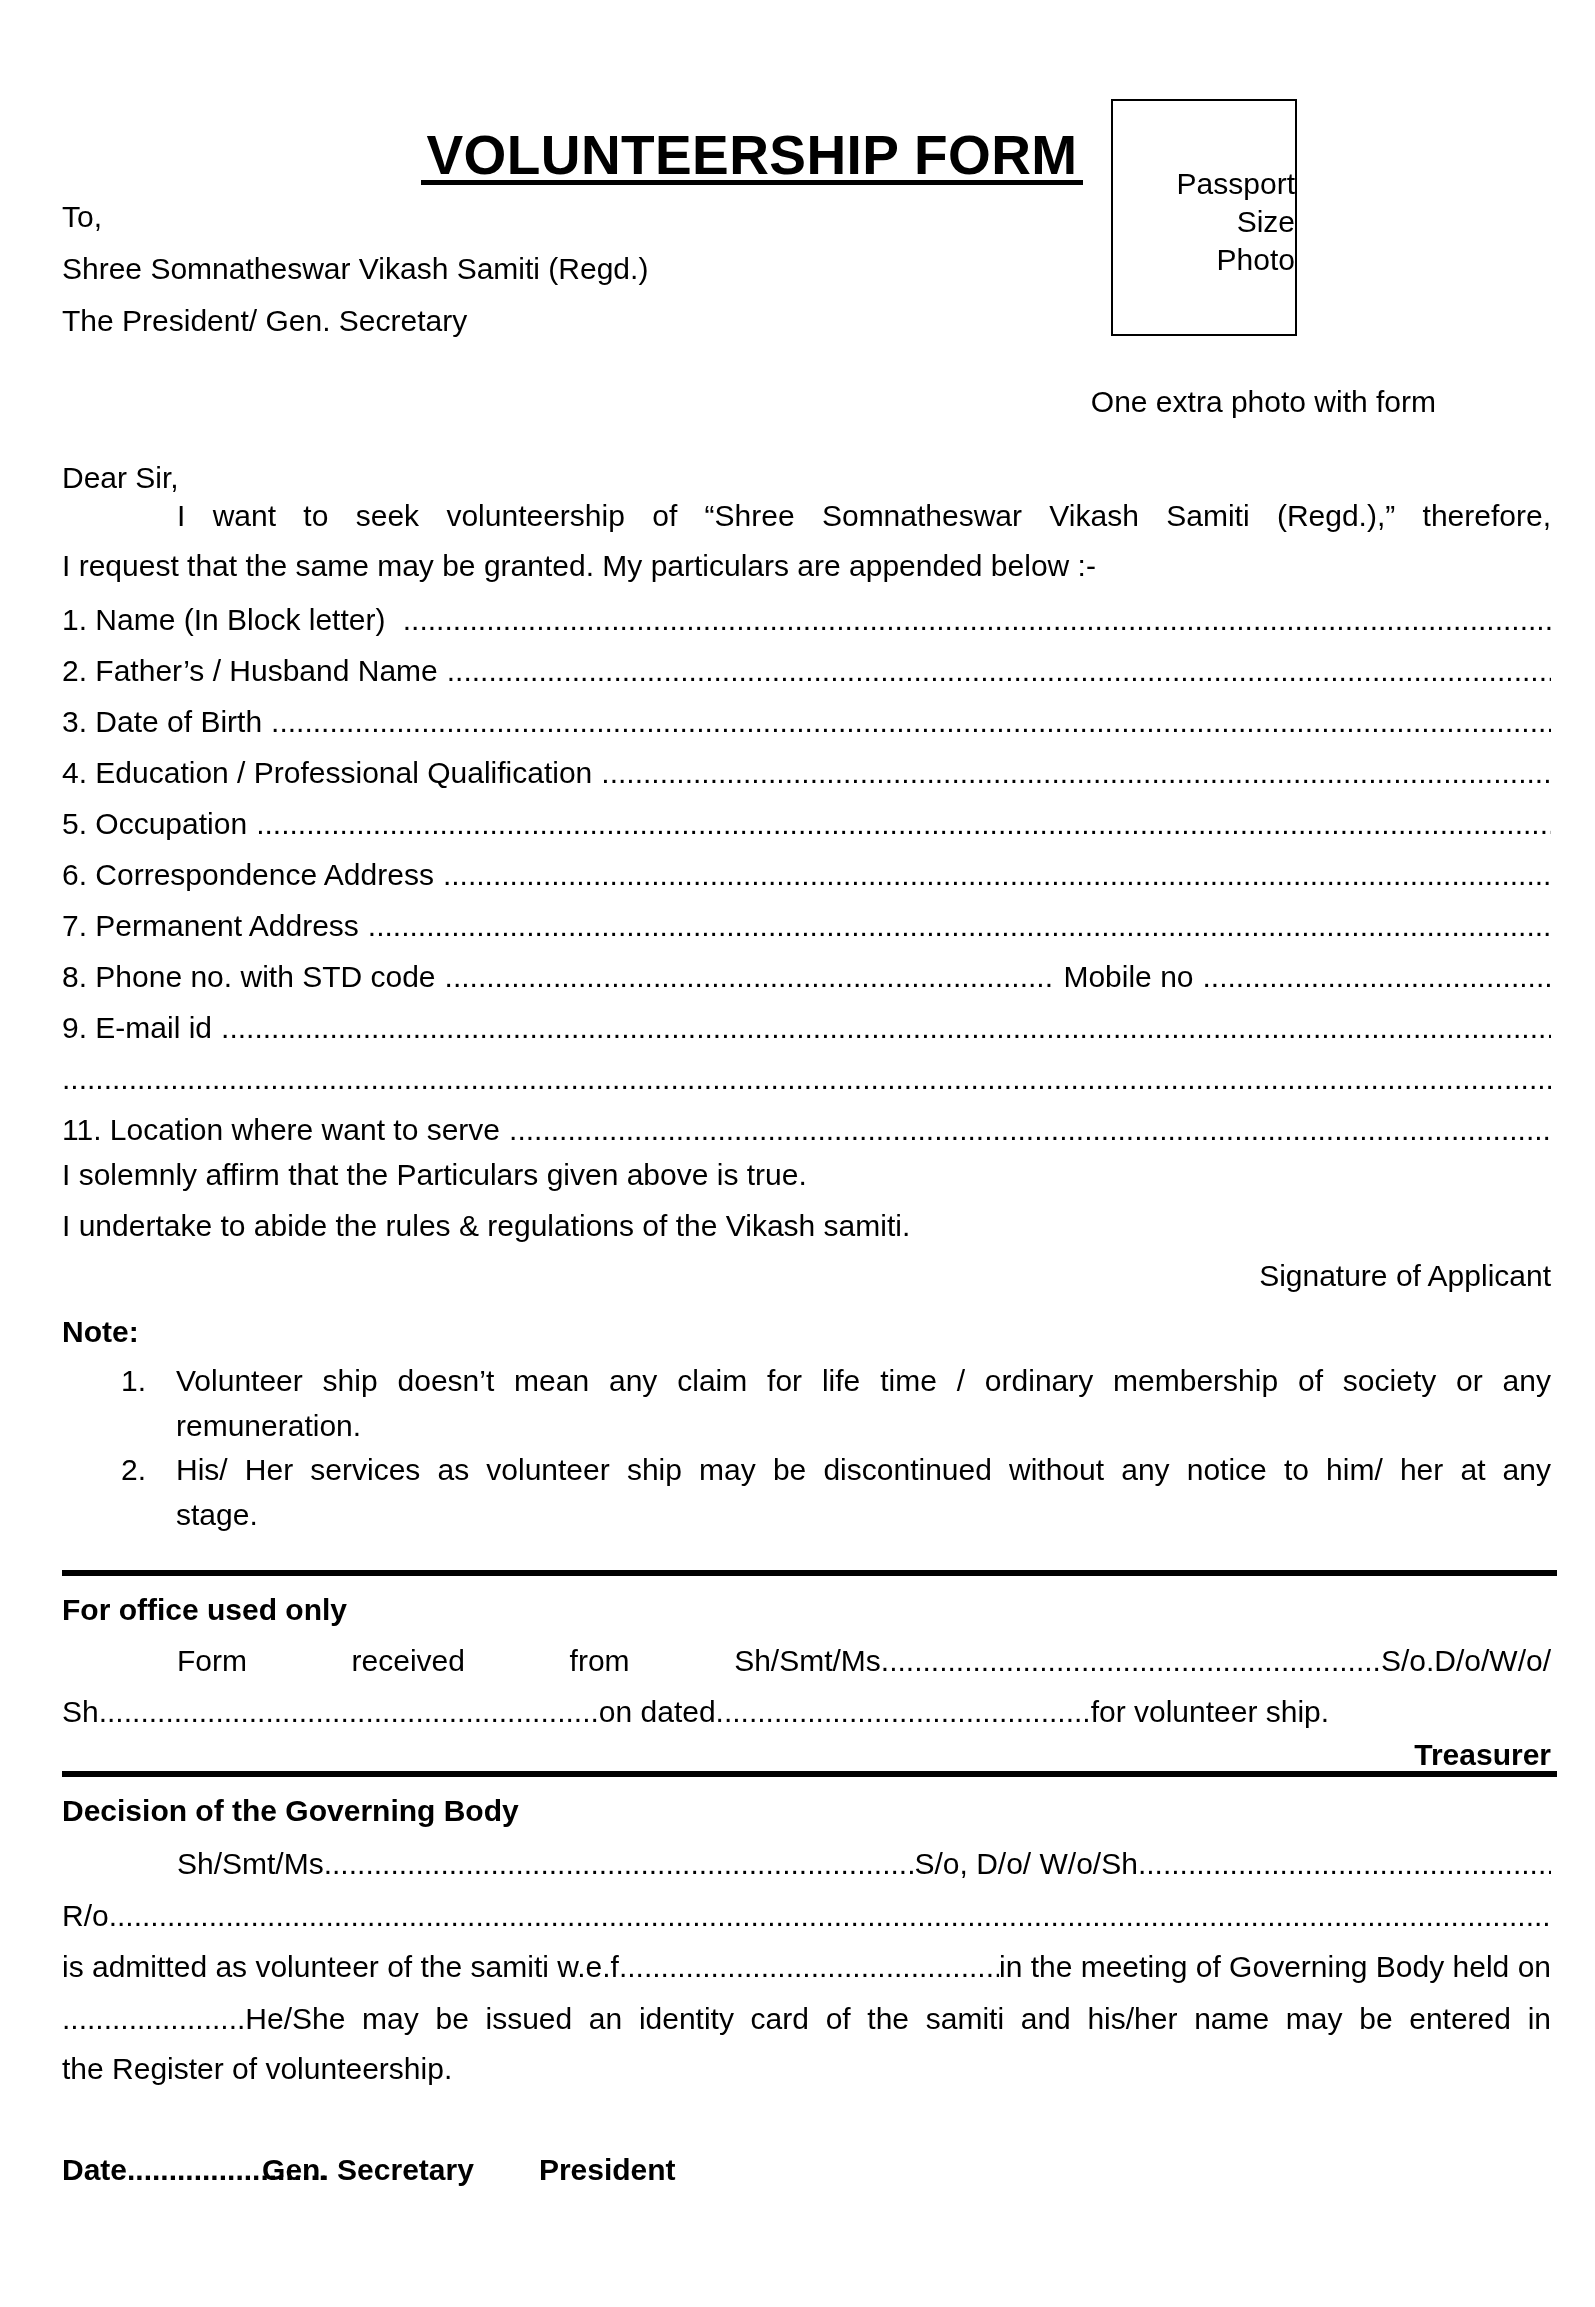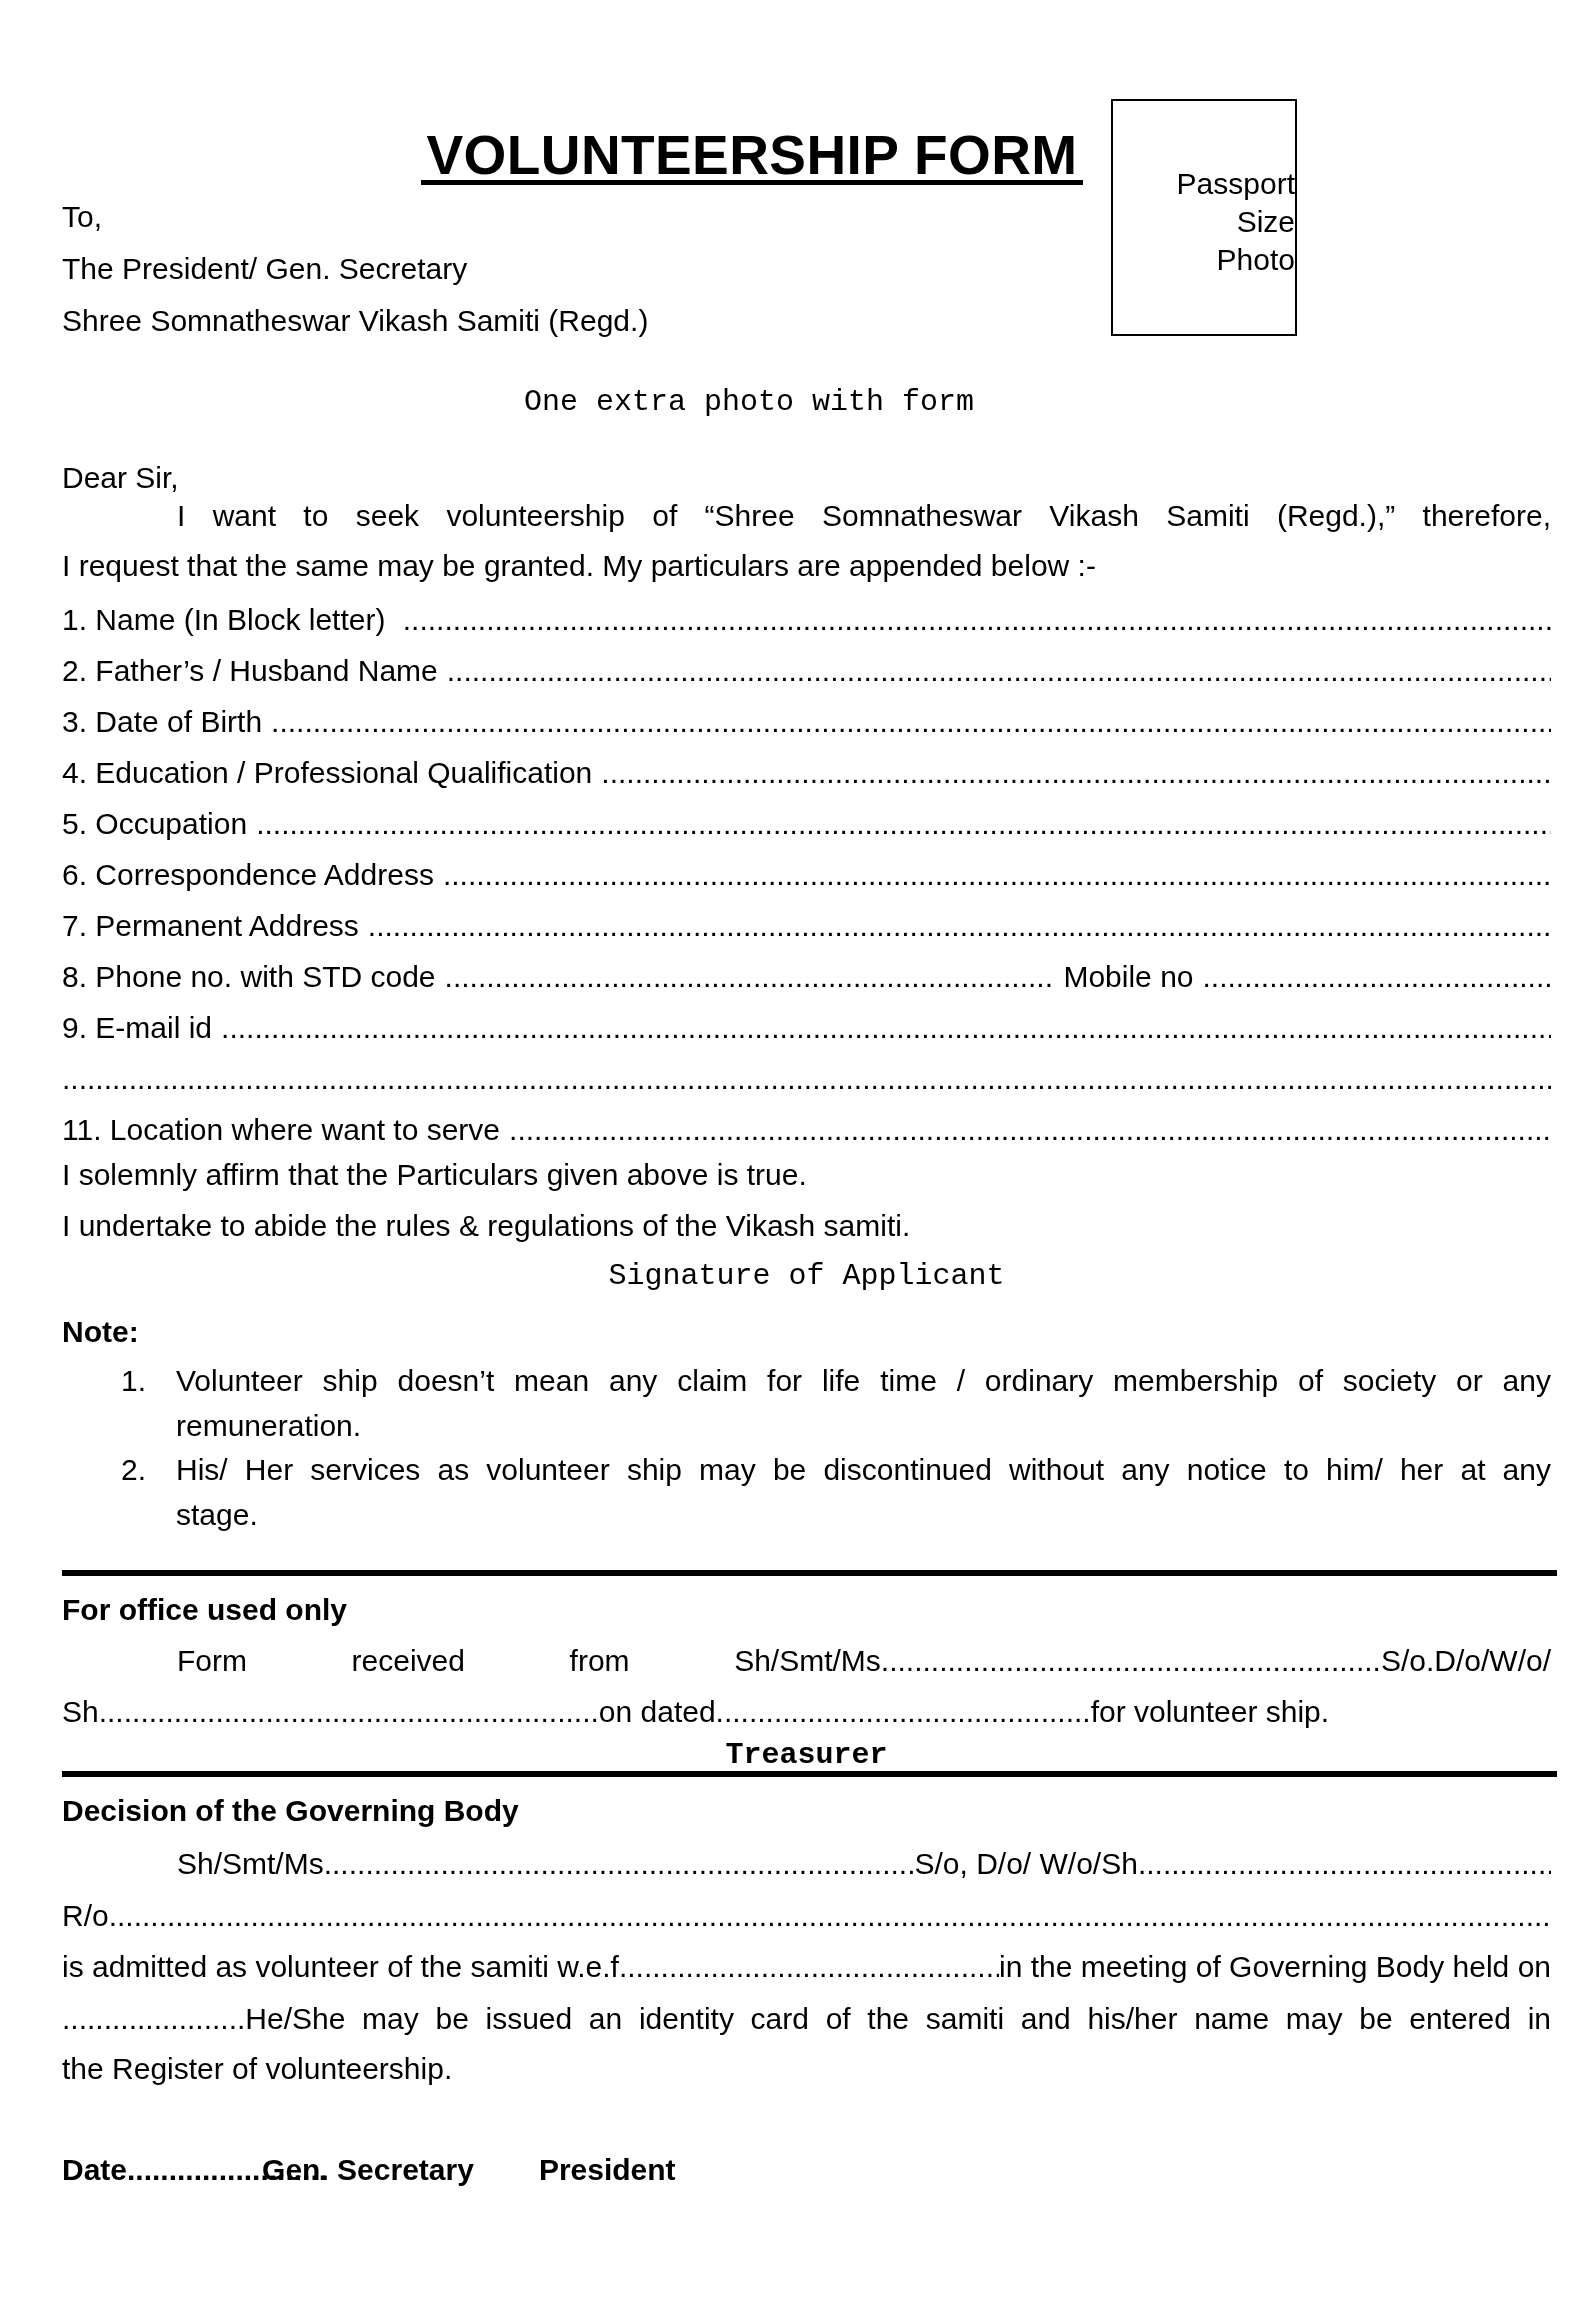--- a/index.html
+++ b/index.html
@@ -8,21 +8,21 @@
     width: 1596px; height: 2307px;
     background: #ffffff; color: #000000;
     font-family: "Liberation Sans", "DejaVu Sans", sans-serif;
     font-size: 30px;
     position: relative;
     overflow: hidden;
   }
   .abs { position: absolute; left: 62px; right: 45px; line-height: 52px; }
   .nowrap { white-space: nowrap; overflow: hidden; }
   .just { text-align: justify; text-align-last: justify; }
-  .right { text-align: center; font-family: Liberation Mono, monospace; }
+  .right { text-align: right; }
   .b { font-weight: bold; }
 
   .title-wrap { left: 0; right: 0; top: 135px; text-align: center; line-height: 41px; }
   .title {
     display: inline-block; position: relative; left: -46px;
     font-weight: bold; font-size: 55px;
     border-bottom: 5.3px solid #000; padding: 0 6px 3.8px 6px;
     letter-spacing: 0.4px;
   }
 
@@ -65,22 +65,22 @@
   <span class="title">VOLUNTEERSHIP FORM</span>
 </div>
 
 <div class="photo-box">
   <div class="l1">Passport Size</div>
   <div class="l2">Photo</div>
 </div>
 
 <div class="abs" style="top:191px">
   <div class="addr">To,</div>
+  <div class="addr">Shree Somnatheswar Vikash Samiti (Regd.)</div>
   <div class="addr">The President/ Gen. Secretary</div>
-  <div class="addr">Shree Somnatheswar Vikash Samiti (Regd.)</div>
 </div>
 
 <div class="abs right" style="top:376px; right:160px">One extra photo with form</div>
 
 <div class="abs" style="top:452px">Dear Sir,</div>
 
 <div class="abs just" style="top:490px; text-indent:115px">I want to seek volunteership of “Shree Somnatheswar Vikash Samiti (Regd.),” therefore,</div>
 <div class="abs" style="top:540px">I request that the same may be granted. My particulars are appended below :-</div>
 
 <div class="abs fields">

